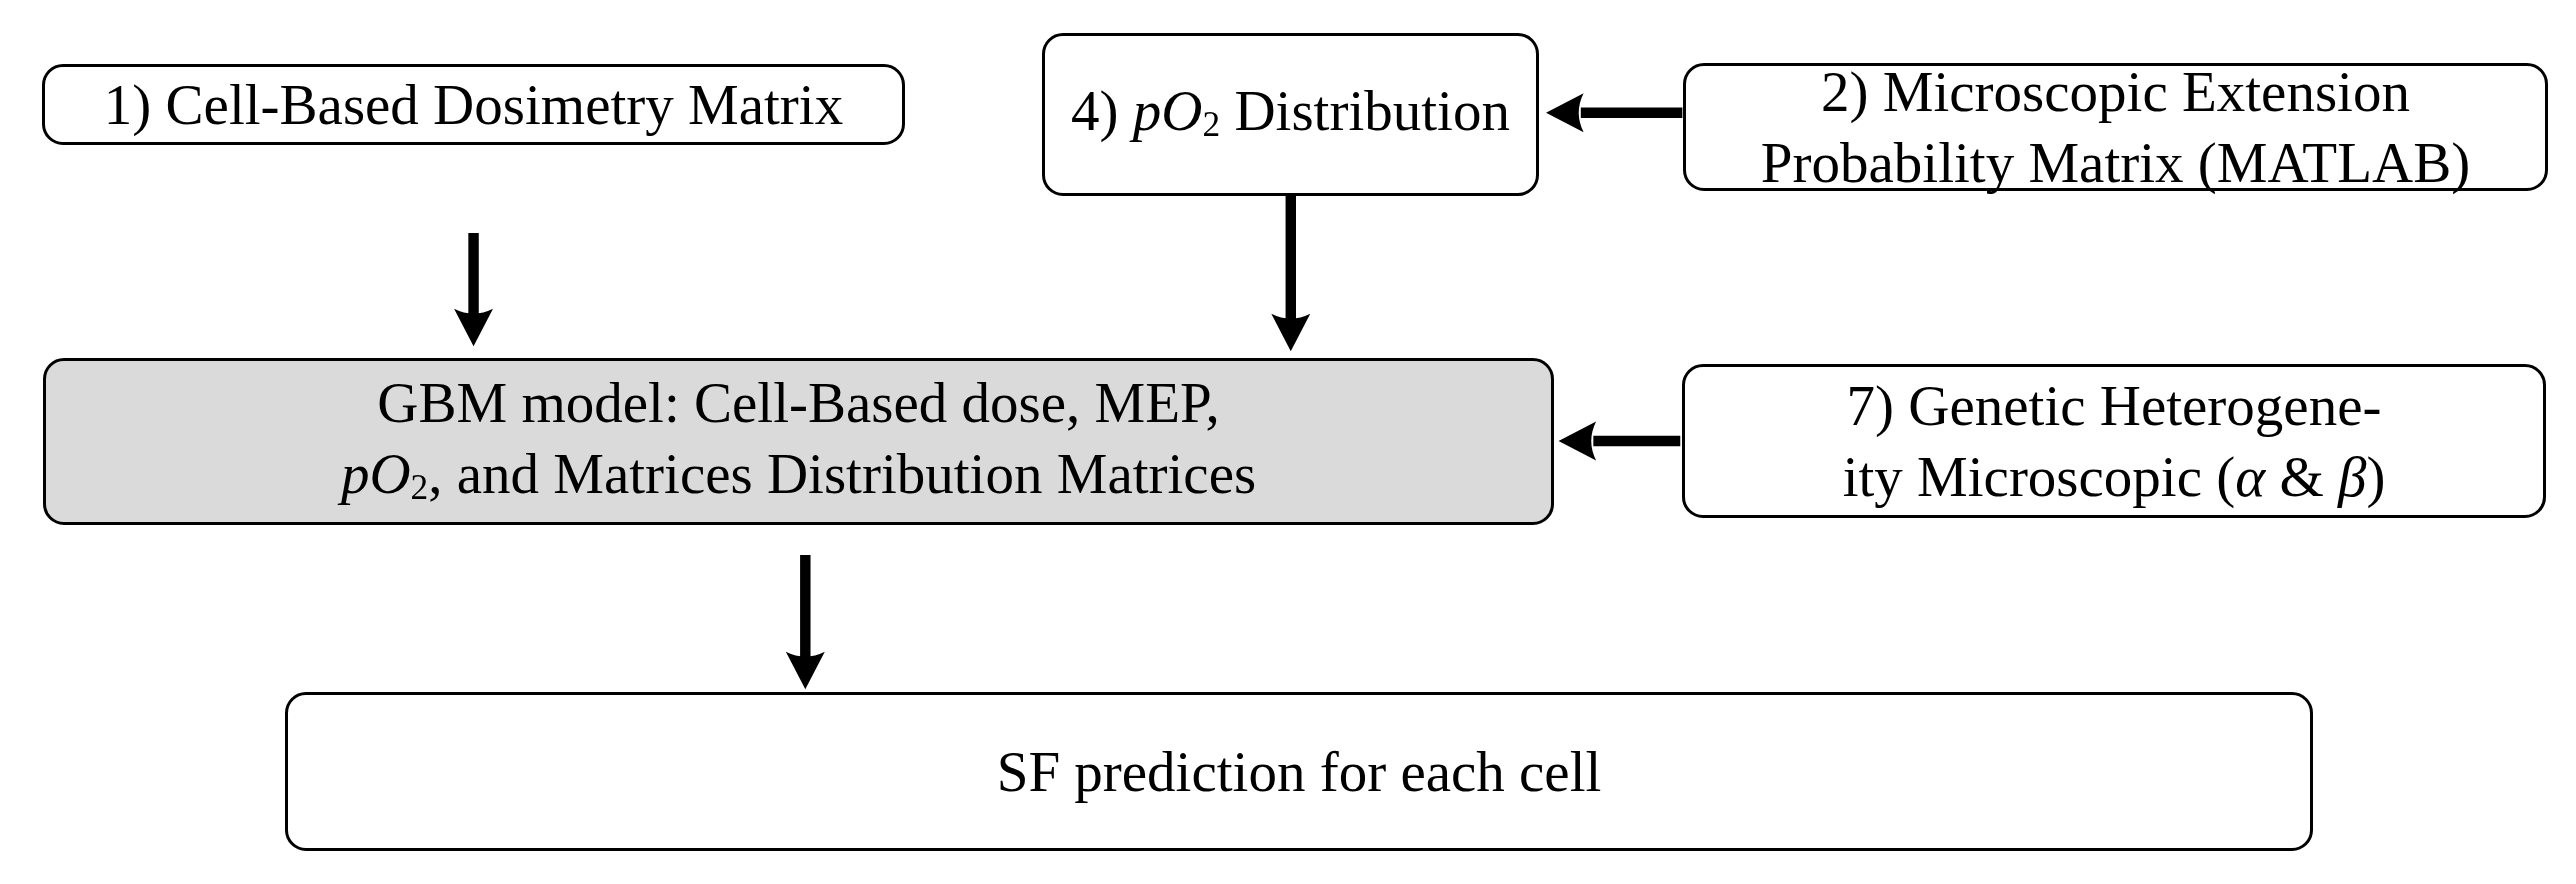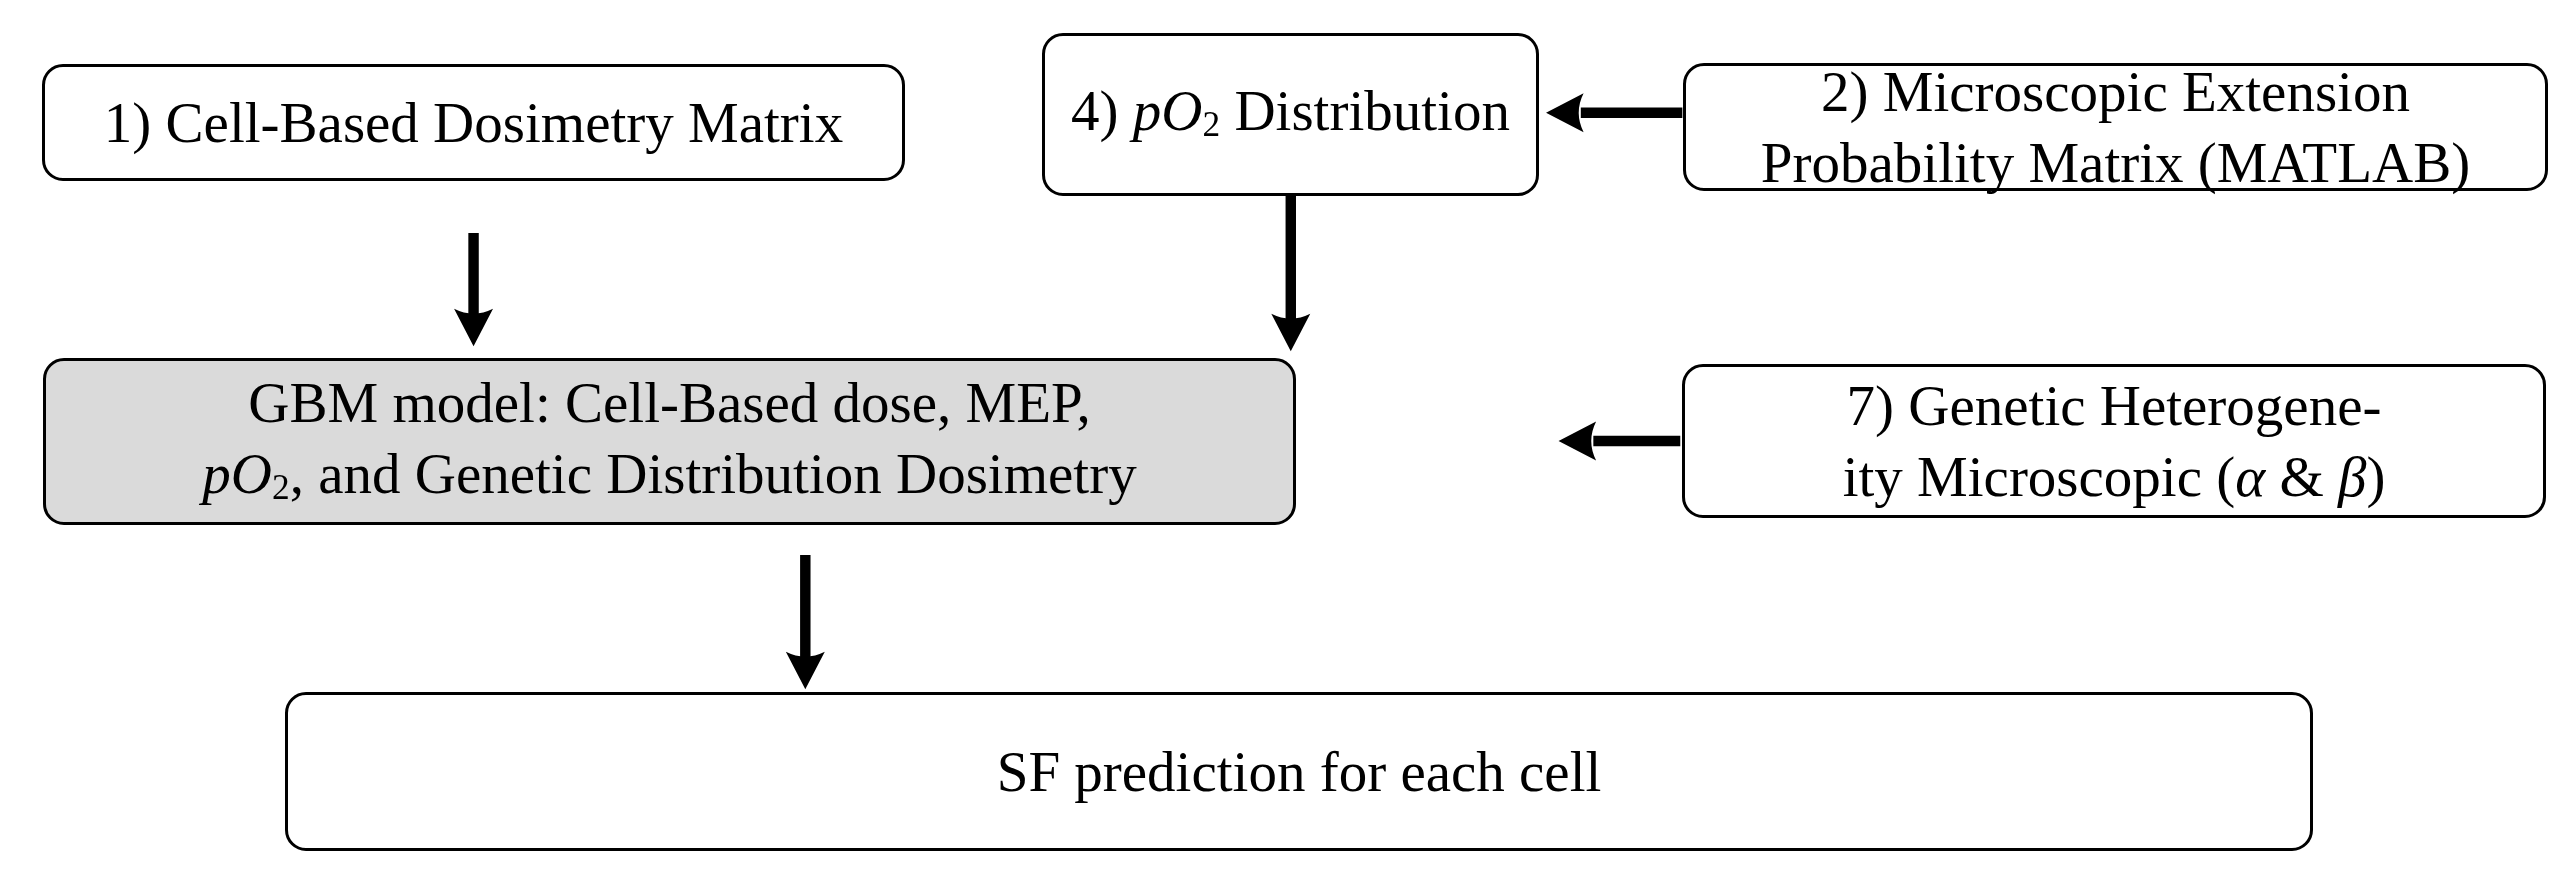--- a/index.html
+++ b/index.html
@@ -32,24 +32,24 @@
     white-space: nowrap;
   }
   .node .line { display: block; }
   .it { font-style: italic; }
   .sub {
     font-size: 62%;
     vertical-align: baseline;
     position: relative;
     top: 0.18em;
   }
-  #node-box1 { left: 42px;   top: 64px;  width: 863px; height: 117px; text-align: center; }
+  #node-box1 { left: 42px;   top: 64px;  width: 863px; height: 81px; text-align: center; }
   #node-box4 { left: 1042px; top: 33px;  width: 497px;  height: 163px; justify-content: center; }
   #node-box2 { left: 1683px; top: 35px;  width: 865px; height: 128px; margin-top: 28px; }
-  #node-gbm  { left: 43px;   top: 358px; width: 1253px; height: 167px; background: #dadada; }
+  #node-gbm  { left: 43px;   top: 358px; width: 1511px; height: 167px; background: #dadada; }
   #node-box3 { left: 1682px; top: 364px; width: 864px; height: 154px; }
   #node-sf   { left: 285px;  top: 692px; width: 2028px; height: 159px; }
   #arrow-layer {
     position: absolute;
     left: 0; top: 0;
     width: 2576px;
     height: 884px;
     pointer-events: none;
   }
 </style>
@@ -105,21 +105,21 @@
     <span class="line">
       <span>Probability Matrix (MATLAB)</span>
     </span>
   </div>
 
   <div class="node" id="node-gbm">
     <span class="line">
       <span>GBM model: Cell-Based dose, MEP,</span>
     </span>
     <span class="line">
-      <span class="it">pO</span><span class="sub">2</span><span>, and Genetic Distribution Dosimetry</span>
+      <span class="it">pO</span><span class="sub">2</span><span>, and Matrices Distribution Matrices</span>
     </span>
   </div>
 
   <div class="node" id="node-box3">
     <span class="line">
       <span>7) Genetic Heterogene-</span>
     </span>
     <span class="line">
       <span>ity Microscopic (</span><span class="it">α</span><span> &amp; </span><span class="it">β</span><span>)</span>
     </span>

